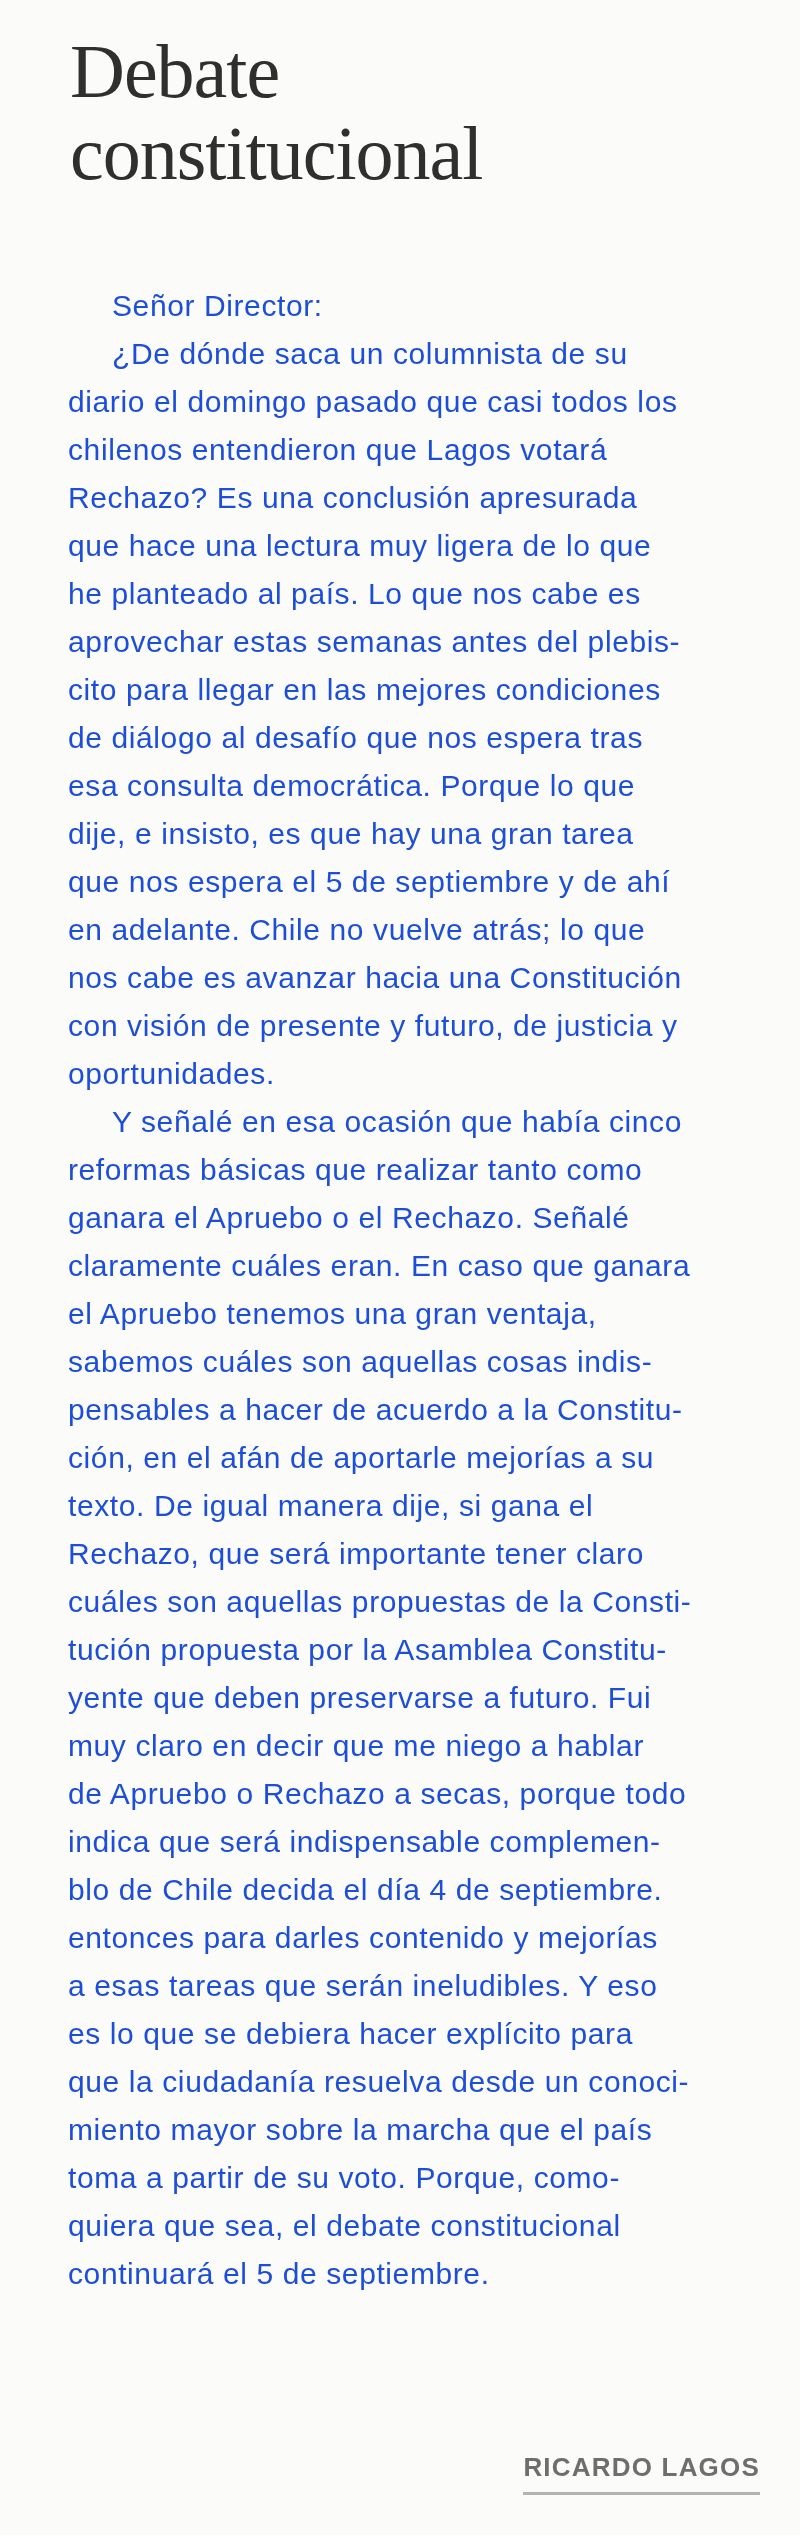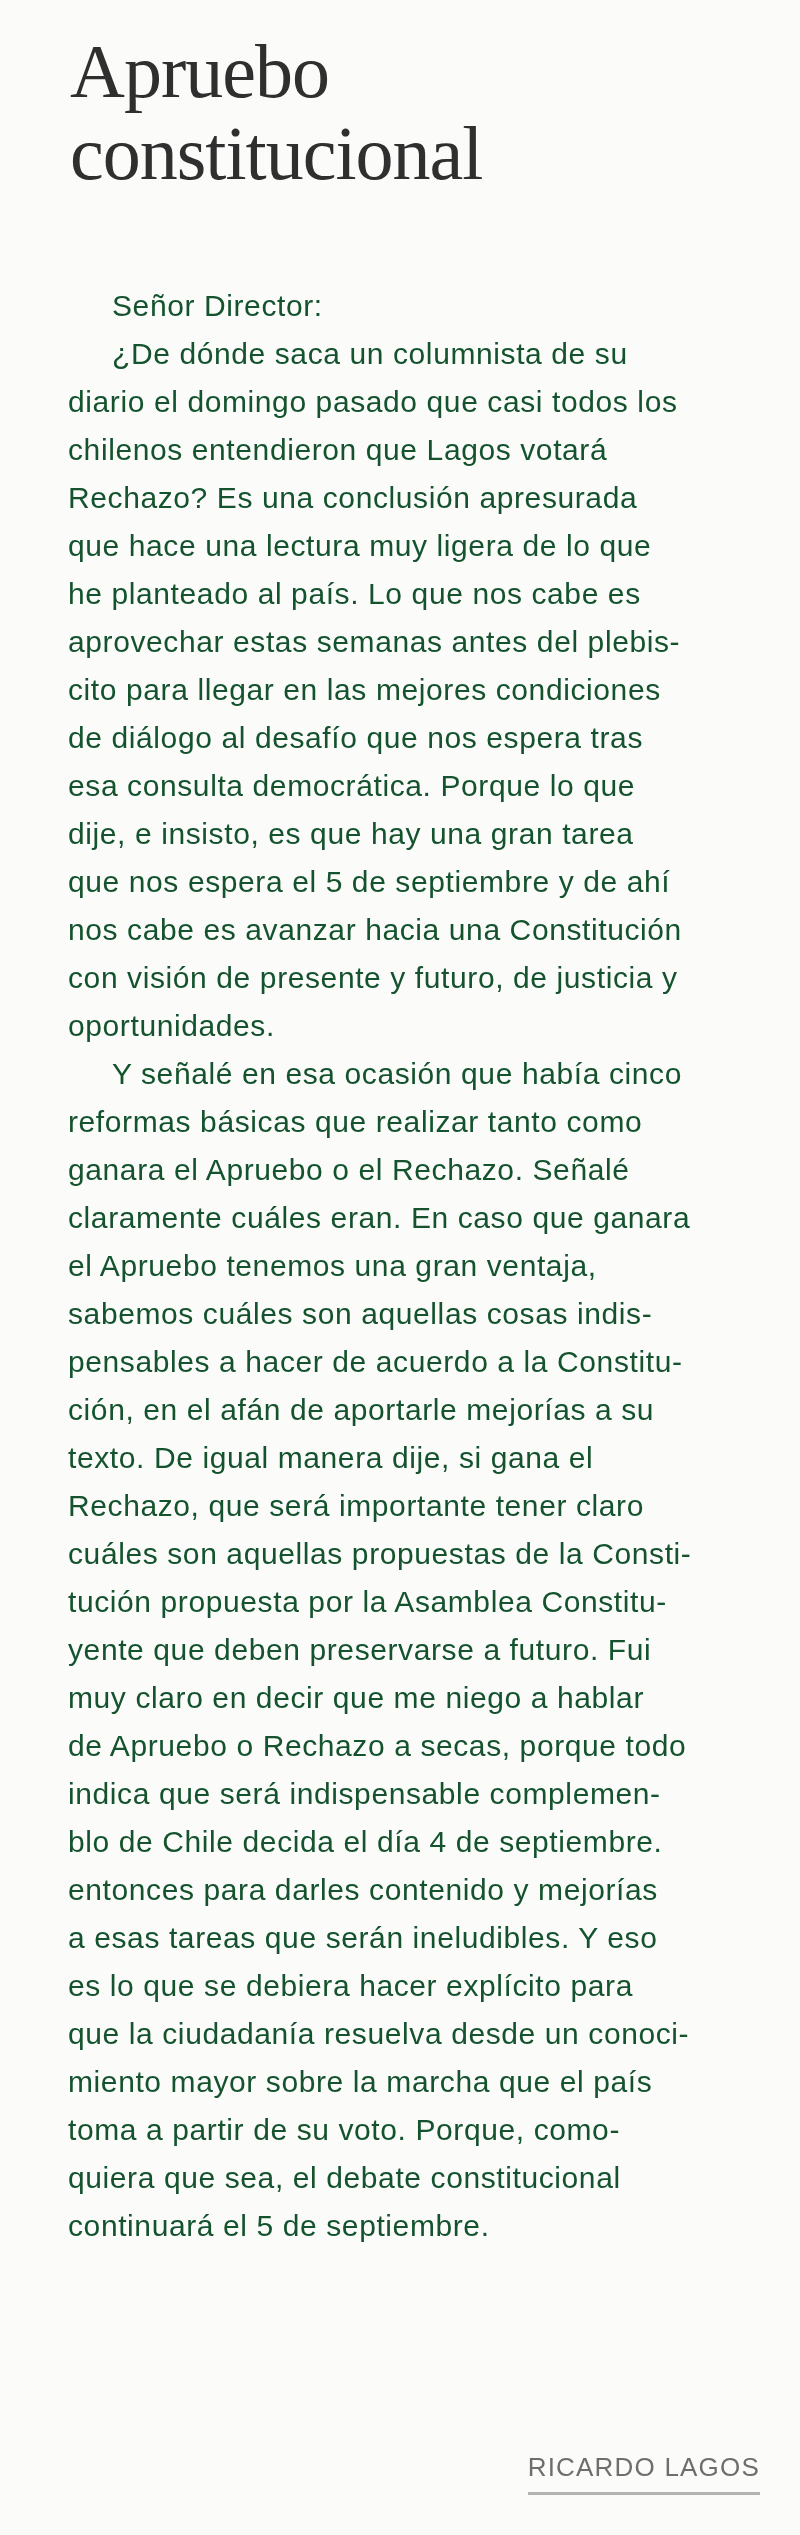--- a/index.html
+++ b/index.html
@@ -26,71 +26,72 @@
   }
   .headline .text-line { white-space: nowrap; }
 
   .letter-body {
     position: absolute;
     left: 68px;
     top: 282px;
     width: 712px;
     font-size: 30px;
     line-height: 48px;
-    color: #14532d;
+    color: #1d4ed8;
     letter-spacing: 0.6px;
   }
   .letter-body .text-line {
     white-space: nowrap;
     height: 48px;
   }
   .indent { padding-left: 44px; }
 
   .paragraph { display: block; }
 
   .signature {
     position: absolute;
     top: 2452px;
     right: 40px;
     font-size: 26px;
-    font-weight: normal;
+    font-weight: bold;
     letter-spacing: 1.2px;
     color: #6e6e6e;
     border-bottom: 3px solid #b3b3b3;
     padding-bottom: 9px;
     white-space: nowrap;
   }
 </style>
 </head>
 <body>
 
 <div class="page">
 
   <h1 class="headline" style="margin:0; font-weight:400;">
-      <div class="text-line">Apruebo</div>
+      <div class="text-line">Debate</div>
       <div class="text-line">constitucional</div>
     </h1>
 
   <div class="letter-body">
 
     <div class="text-line indent">Señor Director:</div>
 
     <div class="paragraph">
         <div class="text-line indent">¿De dónde saca un columnista de su</div>
         <div class="text-line">diario el domingo pasado que casi todos los</div>
         <div class="text-line">chilenos entendieron que Lagos votará</div>
         <div class="text-line">Rechazo? Es una conclusión apresurada</div>
         <div class="text-line">que hace una lectura muy ligera de lo que</div>
         <div class="text-line">he planteado al país. Lo que nos cabe es</div>
         <div class="text-line">aprovechar estas semanas antes del plebis-</div>
         <div class="text-line">cito para llegar en las mejores condiciones</div>
         <div class="text-line">de diálogo al desafío que nos espera tras</div>
         <div class="text-line">esa consulta democrática. Porque lo que</div>
         <div class="text-line">dije, e insisto, es que hay una gran tarea</div>
         <div class="text-line">que nos espera el 5 de septiembre y de ahí</div>
+        <div class="text-line">en adelante. Chile no vuelve atrás; lo que</div>
         <div class="text-line">nos cabe es avanzar hacia una Constitución</div>
         <div class="text-line">con visión de presente y futuro, de justicia y</div>
         <div class="text-line">oportunidades.</div>
       </div>
 
     <div class="paragraph">
         <div class="text-line indent">Y señalé en esa ocasión que había cinco</div>
         <div class="text-line">reformas básicas que realizar tanto como</div>
         <div class="text-line">ganara el Apruebo o el Rechazo. Señalé</div>
         <div class="text-line">claramente cuáles eran. En caso que ganara</div>

